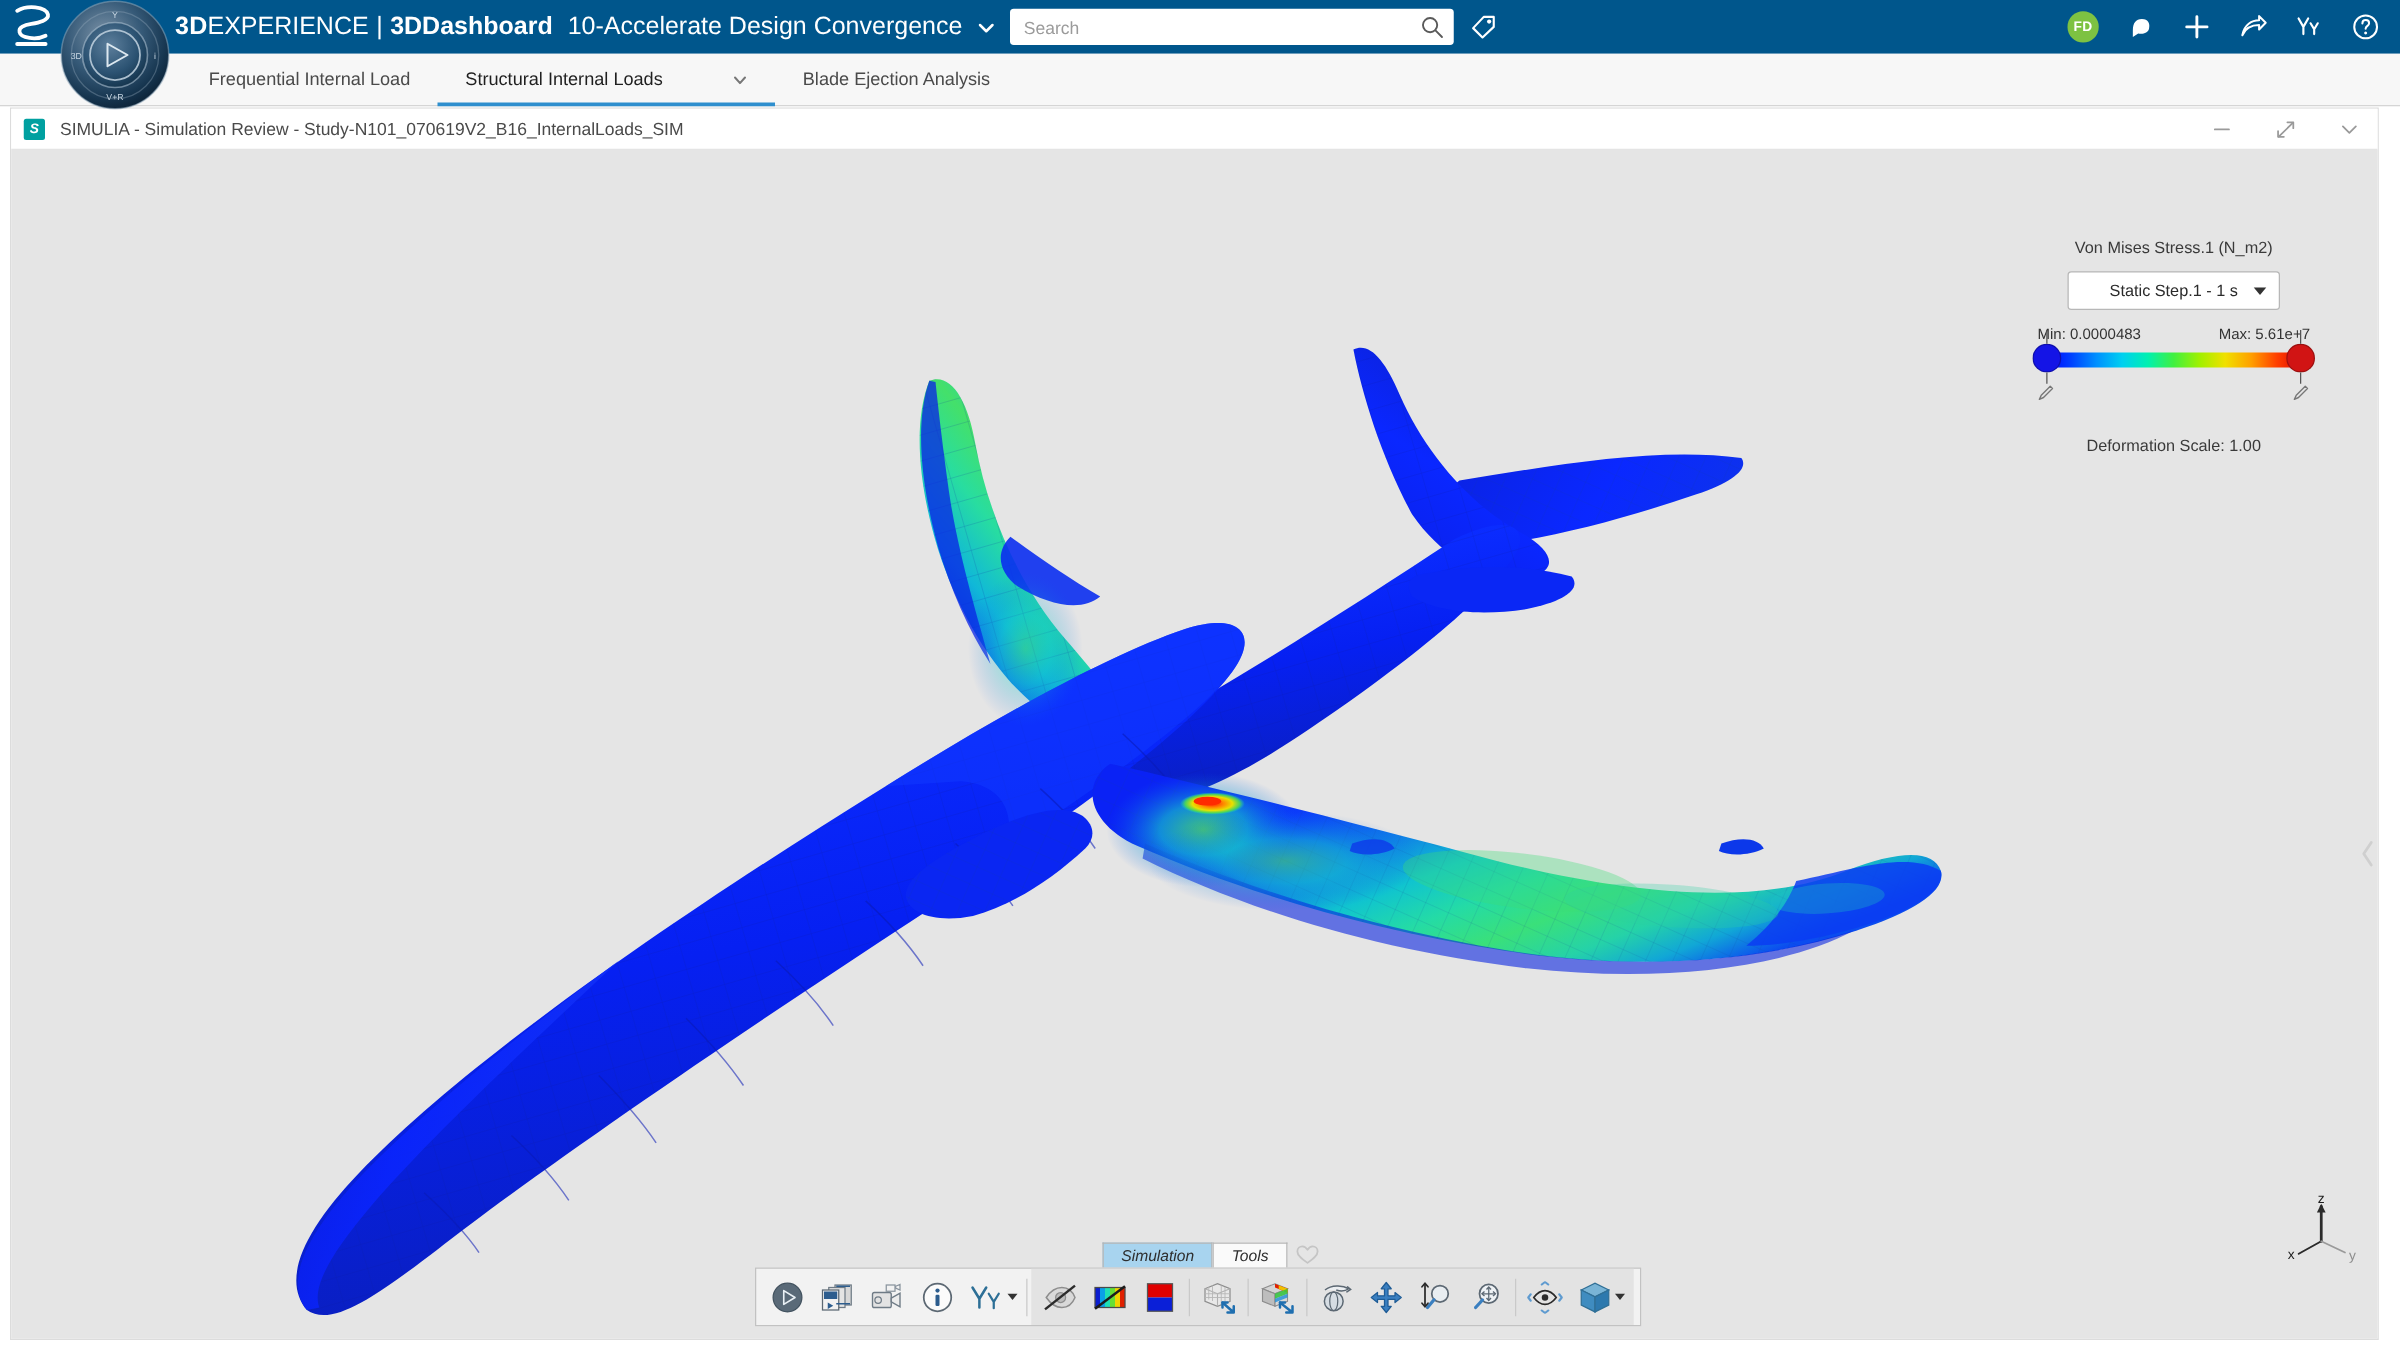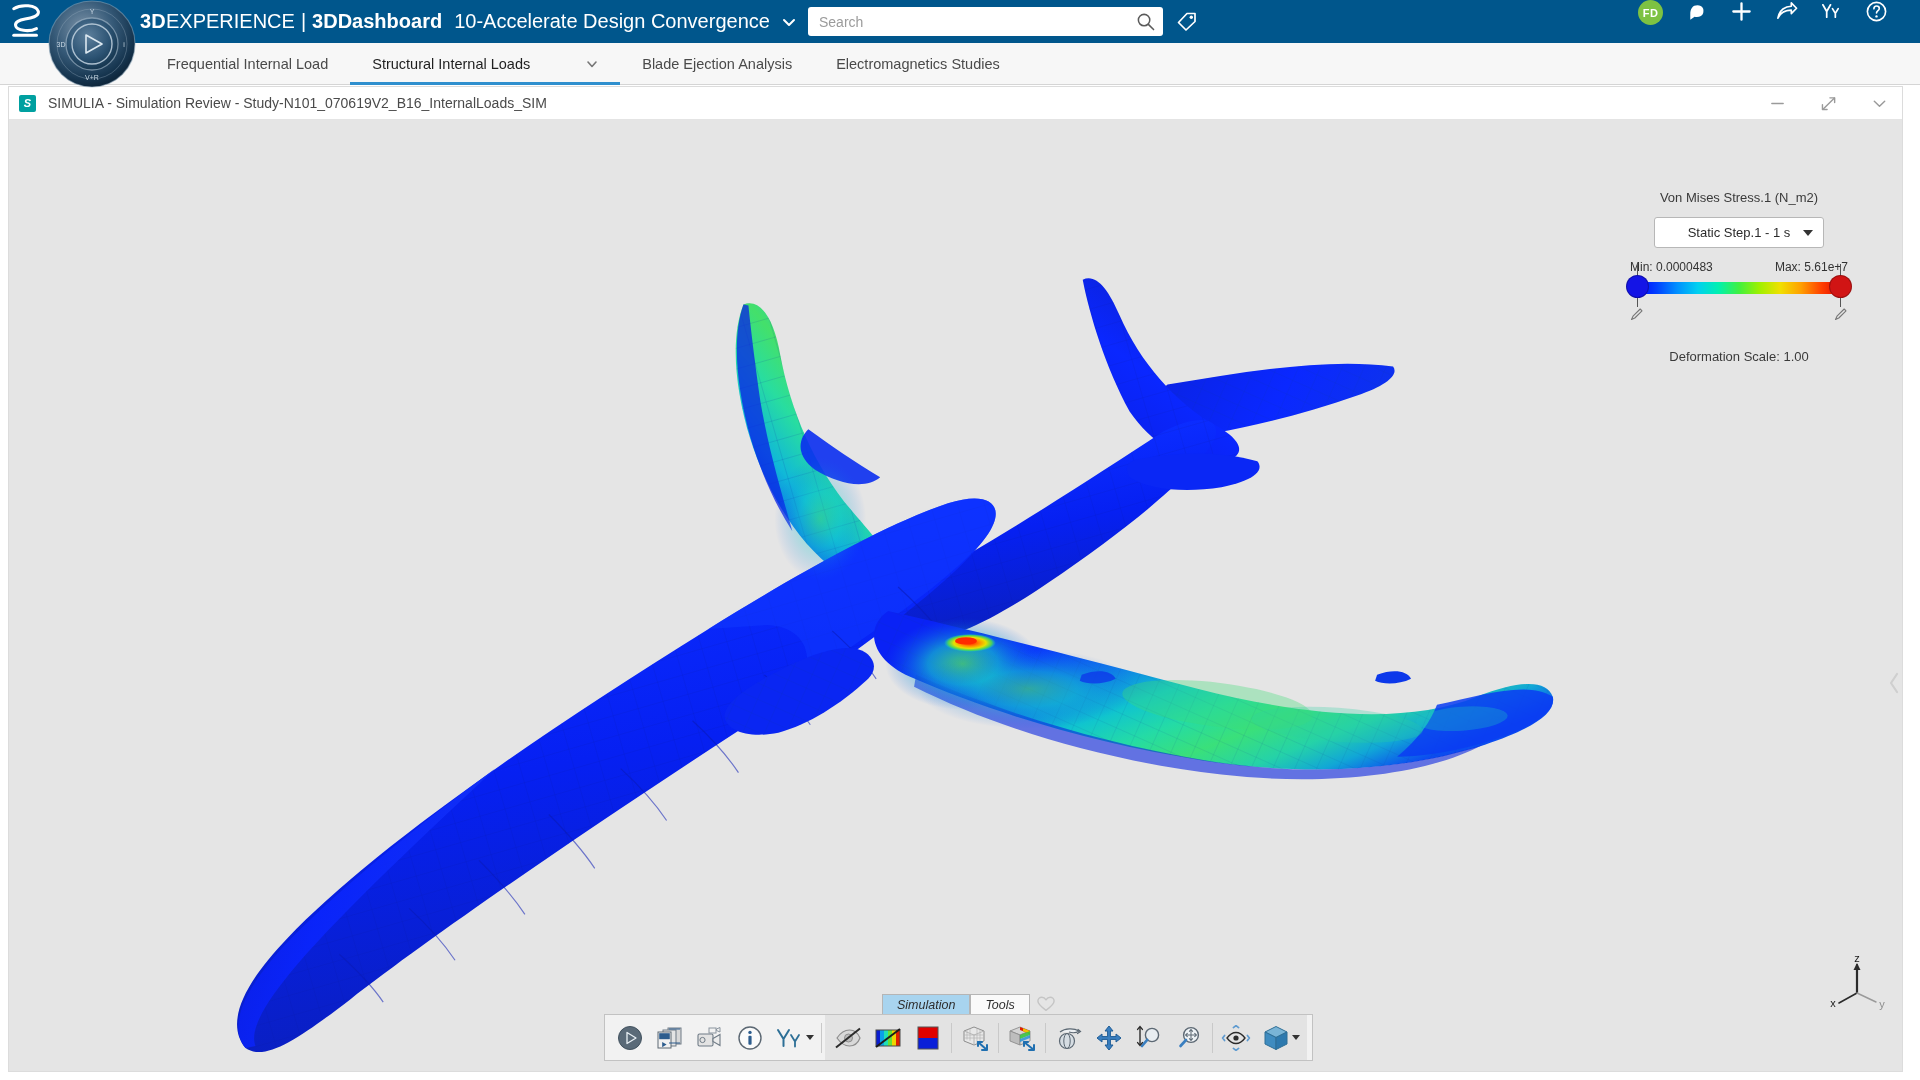--- a/index.html
+++ b/index.html
@@ -47,22 +47,22 @@
   #search-icon {
     position: absolute; right: 8px; top: 5px; width: 19px; height: 19px;
     color: #5a5a5a;
   }
   #tag-icon {
     position: absolute; left: 1175px; top: 9px; width: 24px; height: 24px;
     color: #ffffff;
   }
 
   #top-right {
-    position: absolute; right: 32px; top: 0; height: 43px;
-    display: flex; align-items: flex-start; gap: 22px;
+    position: absolute; right: 16px; top: 0; height: 43px;
+    display: flex; align-items: center; gap: 22px;
   }
   .tr-icon { width: 23px; height: 23px; color: #ffffff; cursor: pointer; }
   #avatar {
     width: 25px; height: 25px; border-radius: 50%; background: #7dc242;
     color: #fff; font-size: 11px; font-weight: bold;
     display: flex; align-items: center; justify-content: center;
     letter-spacing: .3px;
   }
 
   
@@ -307,23 +307,20 @@
       <span>Structural Internal Loads</span>
       <svg class="tab-caret" viewBox="0 0 12 12">
         <path d="M2 4 L6 8.5 L10 4" fill="none" stroke="currentColor" stroke-width="1.6" stroke-linecap="round" stroke-linejoin="round"></path>
       </svg>
     </div>
 
     <div class="tab">
       <span>Blade Ejection Analysis</span>
     </div>
 
-    <div class="tab">
-      <span>Electromagnetics Studies</span>
-    </div>
   </div>
 </div>
 
 <div id="app-window">
 
   <div id="app-title-bar">
     <div id="simulia-icon">S</div>
     <div id="app-title-text">SIMULIA - Simulation Review - Study-N101_070619V2_B16_InternalLoads_SIM</div>
 
     <div id="win-controls">

